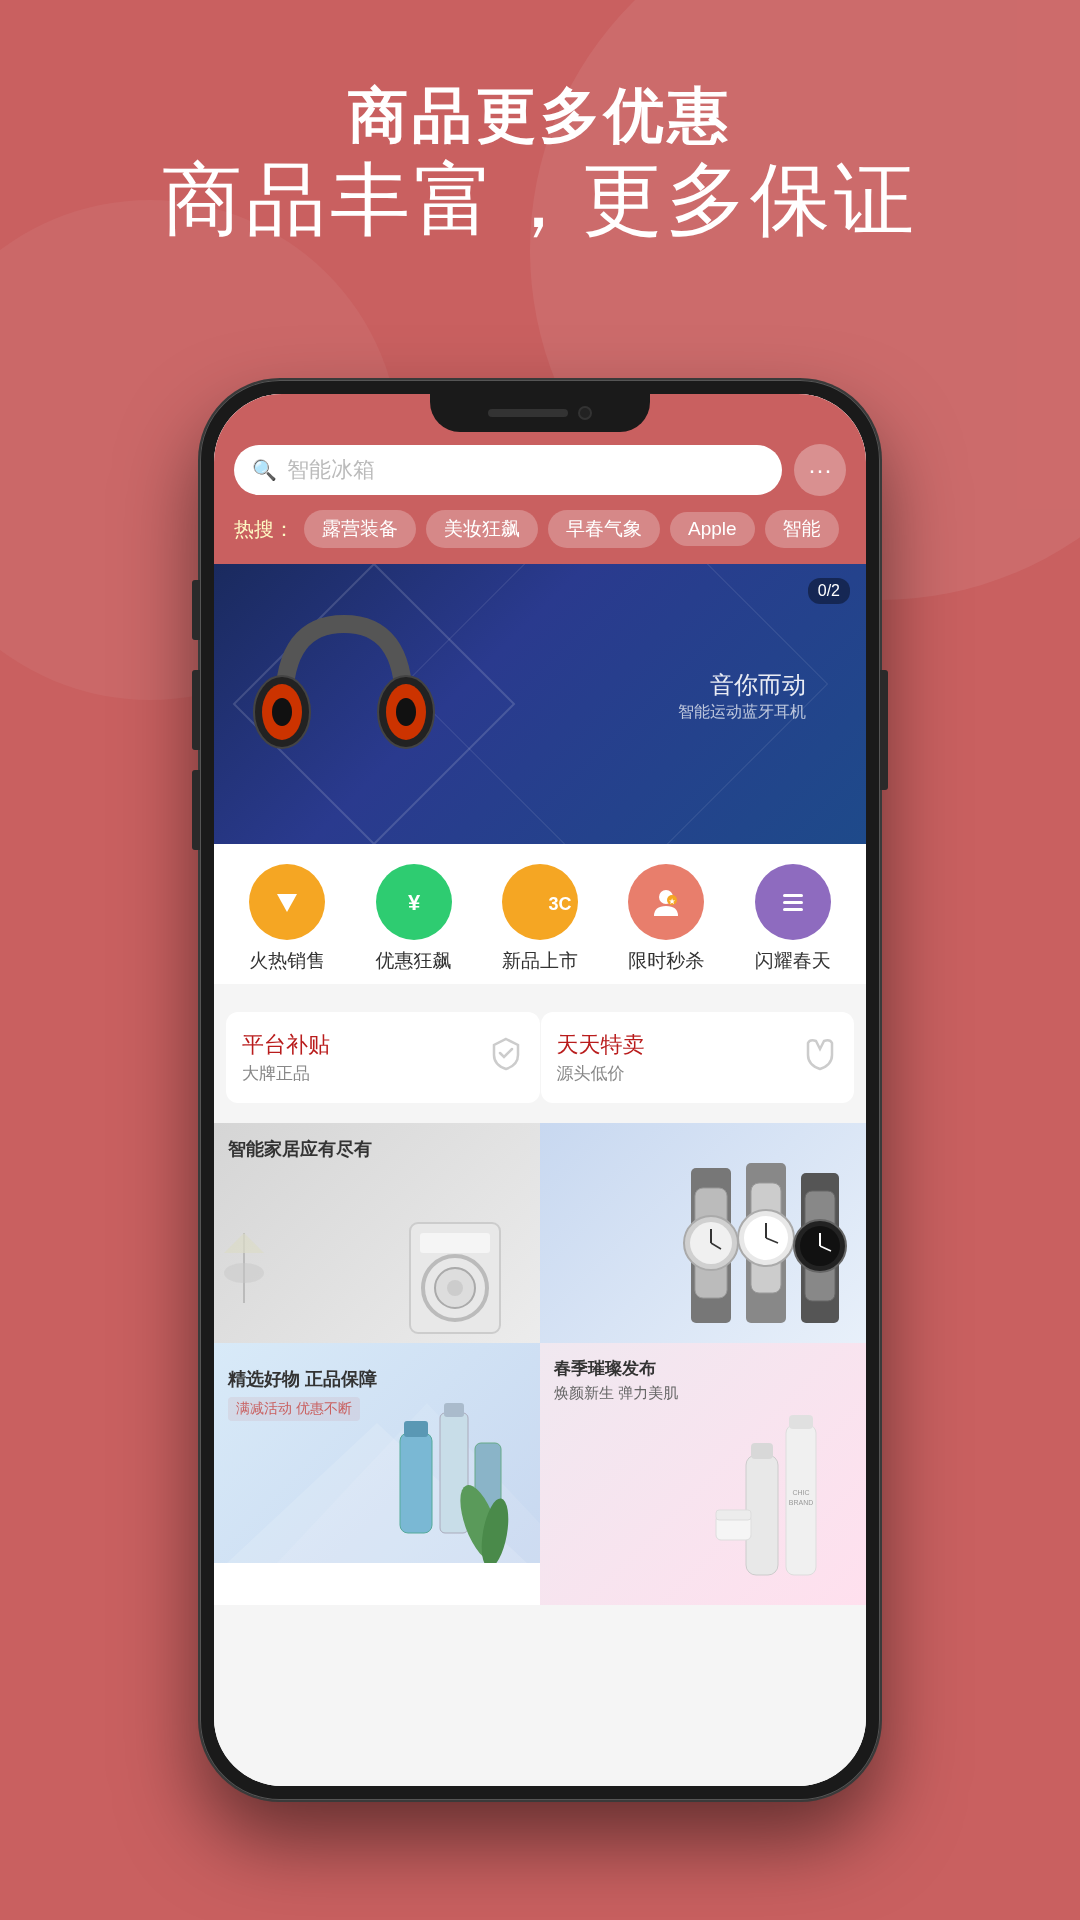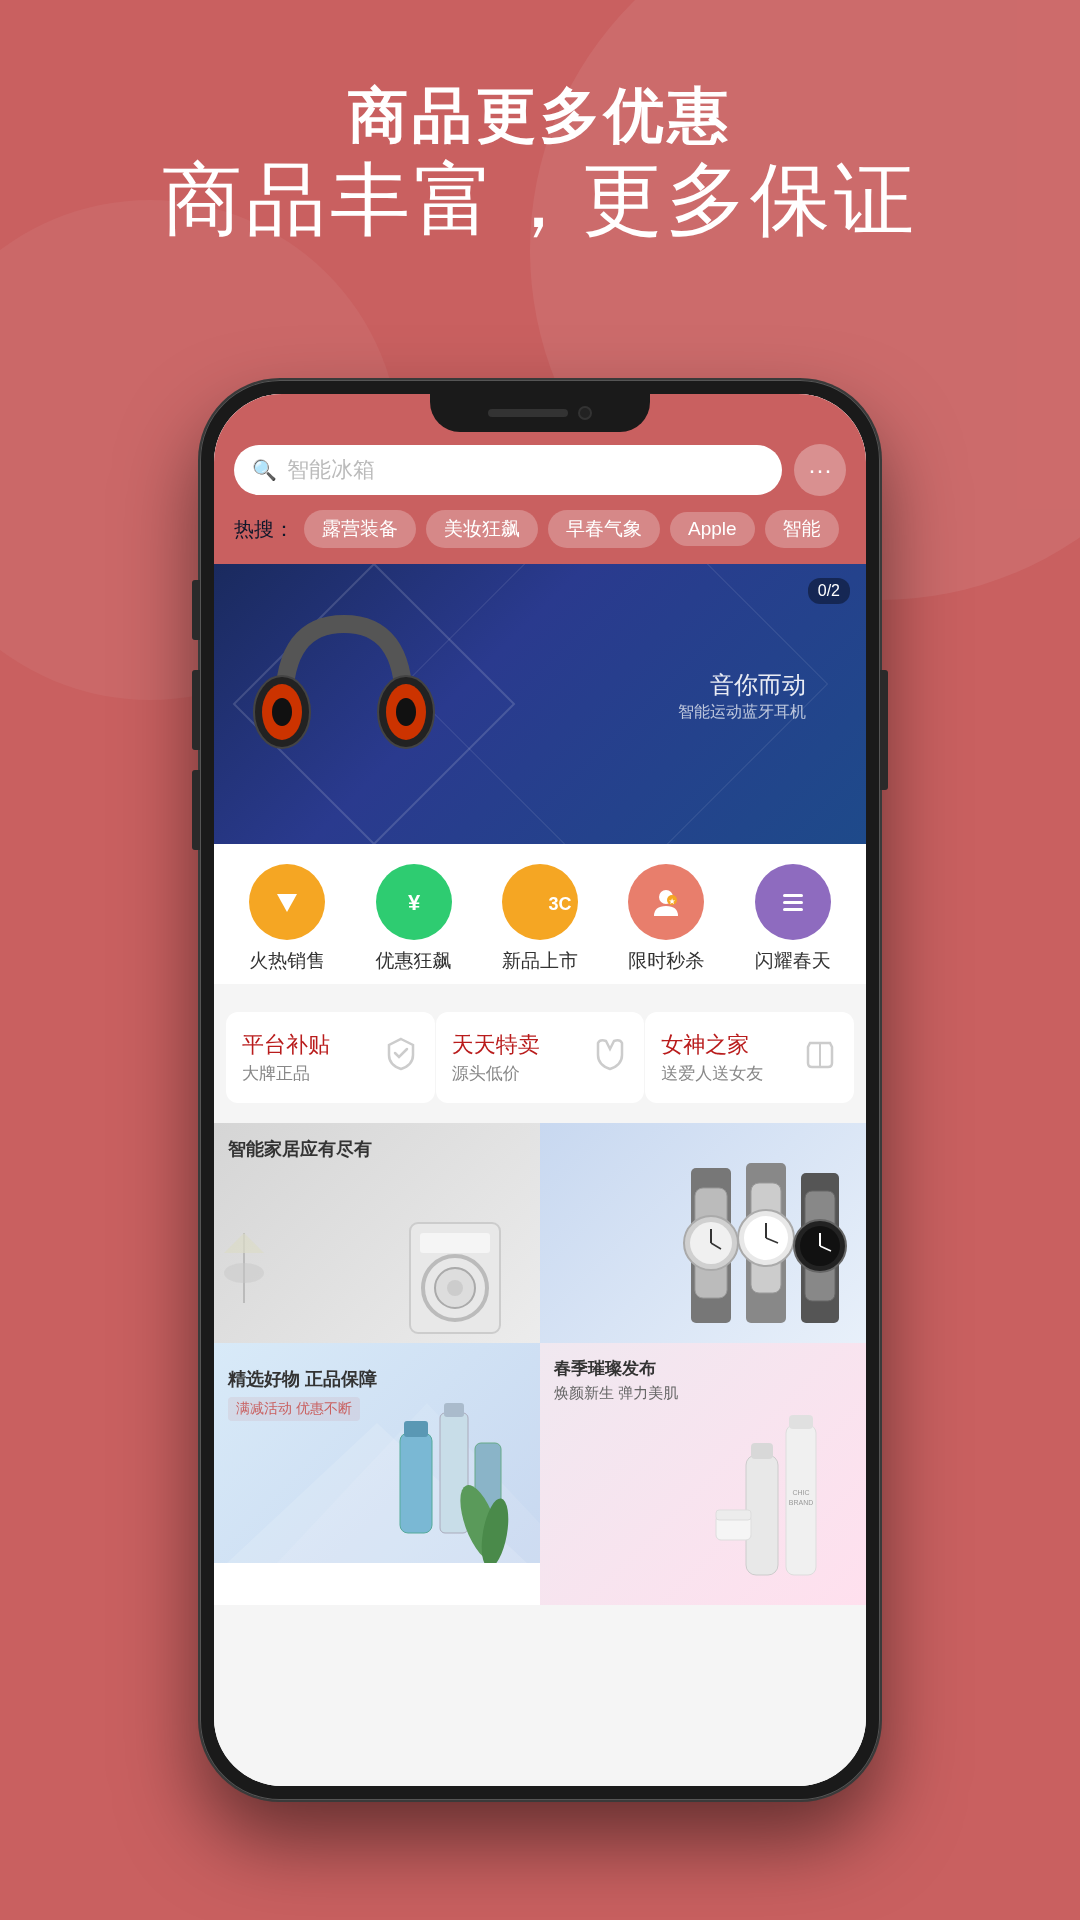--- a/index.html
+++ b/index.html
@@ -214,21 +214,21 @@
     
     .hot-search {
       background: #c96060;
       padding: 0 20px 16px 20px;
       display: flex;
       align-items: center;
       gap: 10px;
       overflow: hidden;
     }
     .hot-label {
-      color: #0f172a;
+      color: #fef9c3;
       font-size: 20px;
       white-space: nowrap;
     }
     .hot-tag {
       background: rgba(255,255,255,0.25);
       color: white;
       padding: 6px 18px;
       border-radius: 20px;
       font-size: 19px;
       white-space: nowrap;
@@ -535,32 +535,20 @@
             <div class="promo-text-wrap">
               <div class="promo-title">天天特卖</div>
               <div class="promo-subtitle">源头低价</div>
             </div>
             <div class="promo-icon">
               <svg width="36" height="36" viewBox="0 0 36 36">
                   <path d="M6,8 Q8,4 14,6 L18,14 L22,6 Q28,4 30,8 L30,20 Q30,30 18,34 Q6,30 6,20 Z" fill="none" stroke="#ccc" stroke-width="2.5"></path>
                 </svg>
             </div>
           </div>
-          <div class="promo-card">
-            <div class="promo-text-wrap">
-              <div class="promo-title">女神之家</div>
-              <div class="promo-subtitle">送爱人送女友</div>
-            </div>
-            <div class="promo-icon">
-              <svg width="36" height="36" viewBox="0 0 36 36">
-                  <path d="M6,12 L8,8 L28,8 L30,12 L30,28 Q30,32 26,32 L10,32 Q6,32 6,28 Z" fill="none" stroke="#ccc" stroke-width="2.5"></path>
-                  <line x1="18" y1="8" x2="18" y2="32" stroke="#ccc" stroke-width="2"></line>
-                </svg>
-            </div>
-          </div>
         </div>
 
         <div class="product-grid">
 
           <div class="product-card">
             <div class="product-img" style="background: linear-gradient(135deg, #d5d5d5, #ececec); height:220px; position:relative;">
 
               <svg width="140" height="140" viewBox="0 0 140 140" style="position:absolute;bottom:0;right:10px;">
                 <rect x="20" y="20" width="90" height="110" rx="8" fill="#e8e8e8" stroke="#ccc" stroke-width="2"></rect>
                 <rect x="30" y="30" width="70" height="20" rx="3" fill="#f5f5f5"></rect>

